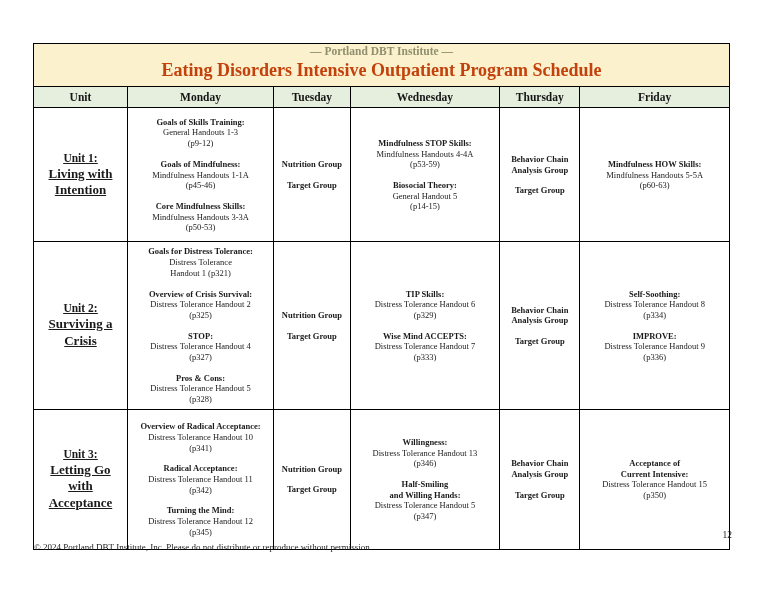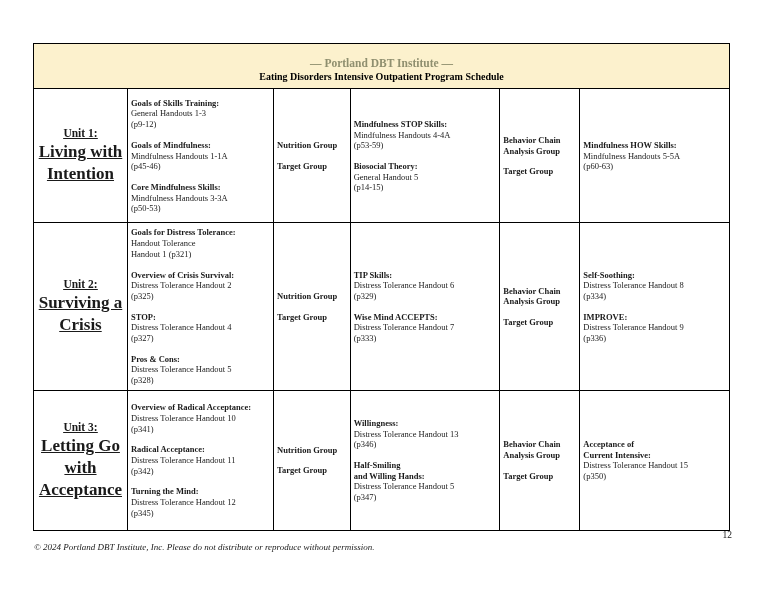--- a/index.html
+++ b/index.html
@@ -8,44 +8,44 @@
     font-family:"Liberation Serif", serif;color:#1a1a1a;overflow:hidden;
   }
   table.schedule{
     position:absolute;left:33px;top:43px;width:697px;
     border-collapse:collapse;table-layout:fixed;
   }
   table.schedule th, table.schedule td{border:1px solid #000;}
   col.c-unit{width:13.5%;} col.c-mon{width:21%;} col.c-tue{width:11%;}
   col.c-wed{width:21.5%;} col.c-thu{width:11.5%;} col.c-fri{width:21.5%;}
   tr.title-row th{
-    background:#fcf1cd;text-align:center;padding:12px 0 5px;
+    background:#fcf1cd;text-align:center;padding:0 0 5px;
   }
   .institute{color:#8f8f6f;font-weight:bold;font-size:11.5px;line-height:1.3;}
-  .main-title{color:#000000;font-weight:bold;font-size:10px;line-height:1.25;}
+  .main-title{color:#c2410c;font-weight:bold;font-size:18px;line-height:1.25;}
   tr.day-row th{
     background:#e6efde;font-weight:bold;font-size:11.5px;
     padding:4px 0;text-align:center;color:#151515;
   }
   td.cell{
-    vertical-align:middle;text-align:left;
+    vertical-align:middle;text-align:center;
     font-size:8.5px;line-height:1.26;padding:4px 3px;
   }
   td.unit-cell{
     vertical-align:middle;text-align:center;padding:4px 2px;text-decoration:underline;
   }
   .unit-title{font-weight:bold;font-size:11.5px;text-decoration:underline;line-height:1.3;}
-  .unit-name-line{font-weight:bold;font-size:17px;line-height:1.3;}
+  .unit-name-line{font-weight:bold;font-size:13px;line-height:1.3;}
   .block + .block{margin-top:10px;}
   .h{font-weight:bold;}
   tr.r0 td{height:125px;}
   tr.r1 td{height:158px;}
   tr.r2 td{height:131px;}
   .footer-line{
-    position:absolute;left:34px;top:542px;font-size:9px;color:#1a1a1a;font-style:italic;
+    position:absolute;left:34px;top:542px;font-size:9px;color:#1a1a1a;
   }
   .page-num{
     position:absolute;right:36px;top:530px;font-size:9.5px;color:#1a1a1a;
   }
 </style>
 </head>
 <body>
 
 <table class="schedule">
   <colgroup>
@@ -56,20 +56,28 @@
       <col class="c-thu">
       <col class="c-fri">
   </colgroup>
   <thead>
     <tr class="title-row">
       <th colspan="6">
         <div class="institute">— Portland DBT Institute —</div>
         <div class="main-title">Eating Disorders Intensive Outpatient Program Schedule</div>
       </th>
     </tr>
+    <tr class="day-row" id="day-row">
+        <th>Unit</th>
+        <th>Monday</th>
+        <th>Tuesday</th>
+        <th>Wednesday</th>
+        <th>Thursday</th>
+        <th>Friday</th>
+      </tr>
   </thead>
   <tbody id="table-body">
       <tr class="r0">
         <td class="unit-cell">
           <div class="unit-title">Unit 1:</div>
           <div class="unit-name-line">Living with</div>
           <div class="unit-name-line">Intention</div>
         </td>
         <td class="cell">
           <div class="block">
@@ -127,21 +135,21 @@
       </tr>
       <tr class="r1">
         <td class="unit-cell">
           <div class="unit-title">Unit 2:</div>
           <div class="unit-name-line">Surviving a</div>
           <div class="unit-name-line">Crisis</div>
         </td>
         <td class="cell">
           <div class="block">
             <div class="h">Goals for Distress Tolerance:</div>
-            <div class="b">Handout Tolerance</div>
+            <div class="b">Distress Tolerance</div>
             <div class="b">Handout 1 (p321)</div>
           </div>
           <div class="block">
             <div class="h">Overview of Crisis Survival:</div>
             <div class="b">Distress Tolerance Handout 2</div>
             <div class="b">(p325)</div>
           </div>
           <div class="block">
             <div class="h">STOP:</div>
             <div class="b">Distress Tolerance Handout 4</div>

